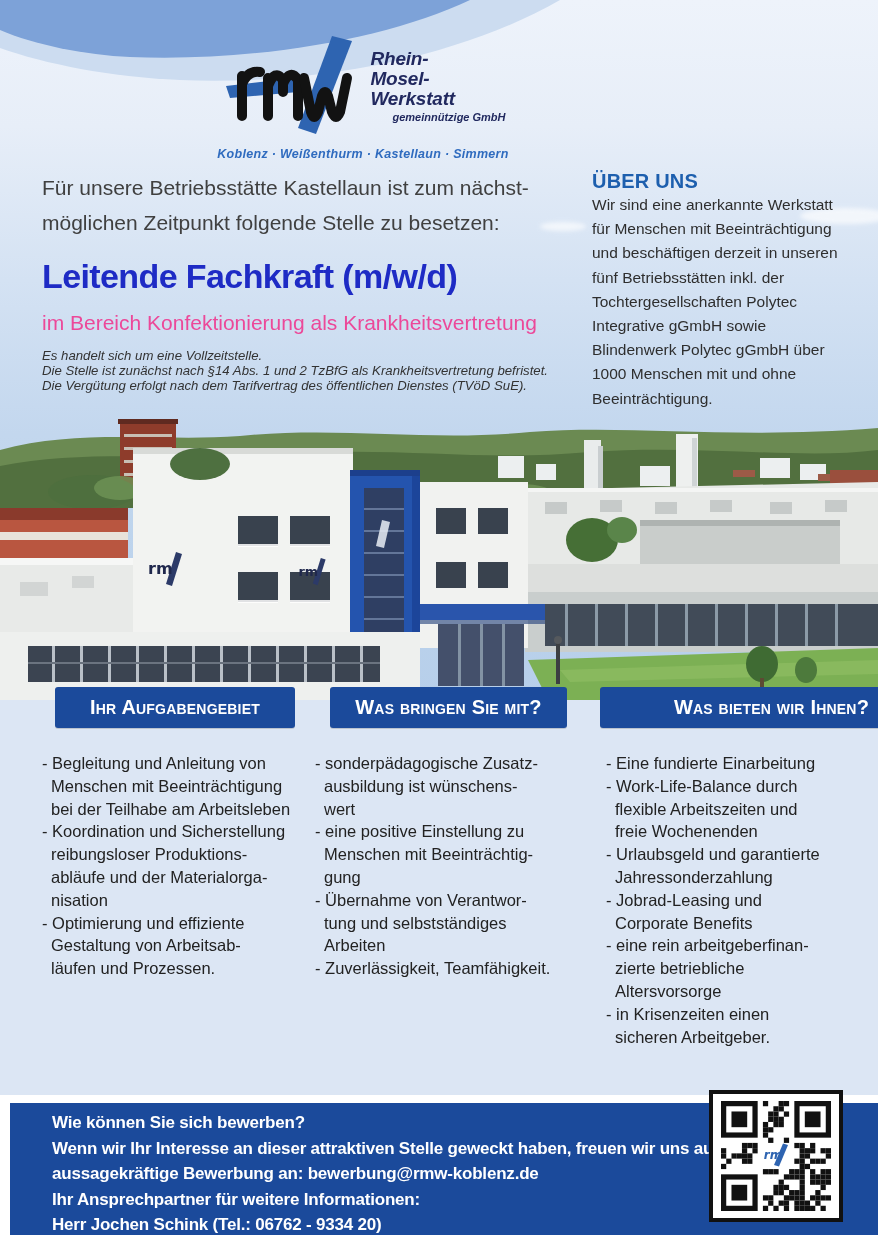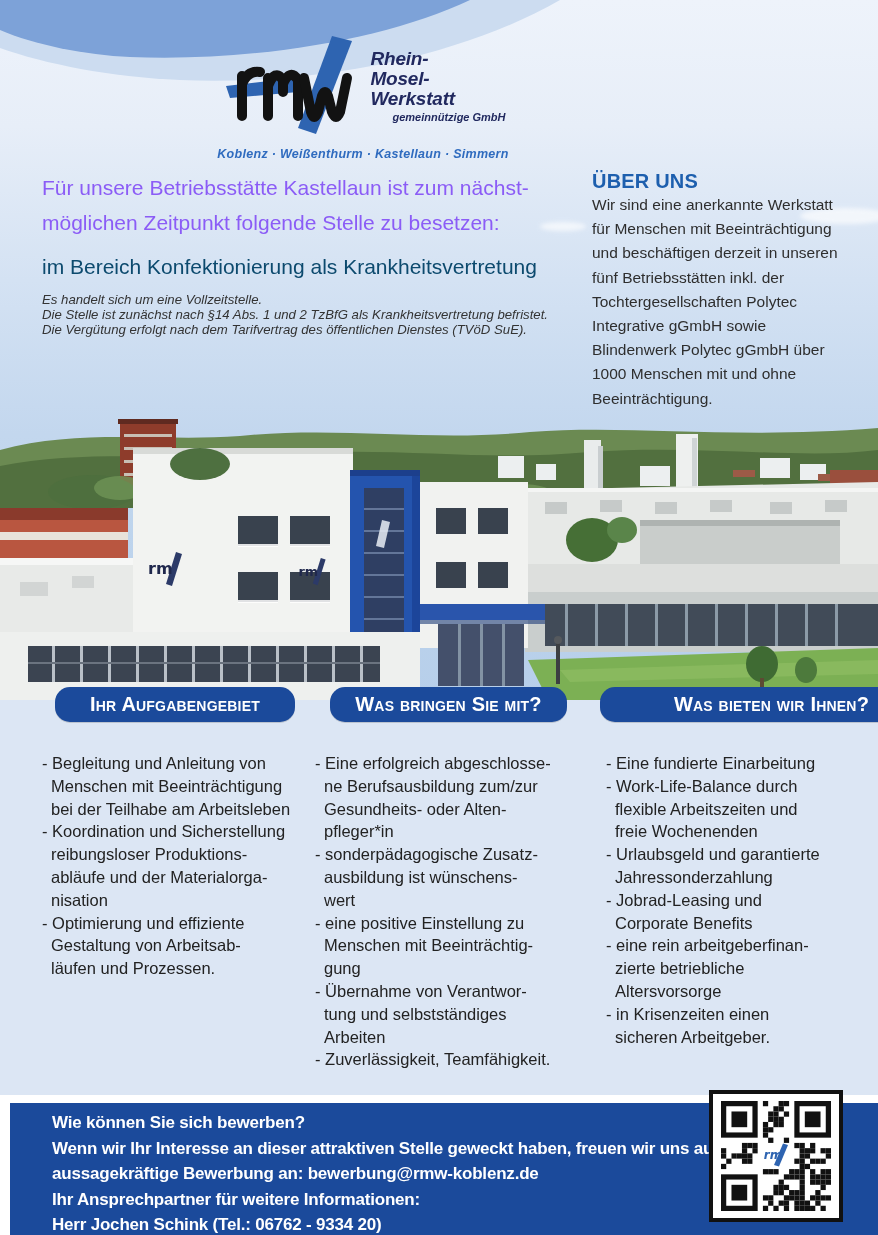--- a/index.html
+++ b/index.html
@@ -17,37 +17,37 @@
   .logo-row{display:inline-flex;align-items:center;text-align:left;}
   .logo-text{margin-left:4px;}
   .logo-name{font-size:19px;line-height:20px;font-weight:bold;font-style:italic;
              color:#21295f;white-space:pre-line;letter-spacing:-0.2px;}
   .logo-sub{font-size:11px;font-weight:bold;font-style:italic;color:#21295f;margin-top:2px;padding-left:22px;}
   .logo-locations{margin-top:5px;font-size:12.5px;font-weight:bold;font-style:italic;
                   color:#2f6bbf;letter-spacing:.3px;}
 
   
   .intro{position:absolute;left:42px;top:170px;width:520px;}
-  .intro-heading{font-size:21px;line-height:35px;color:#8b5cf6;white-space:pre-line;}
+  .intro-heading{font-size:21px;line-height:35px;color:#404040;white-space:pre-line;}
   .job-title{font-size:34px;font-weight:bold;color:#1e2bc5;margin-top:17px;letter-spacing:-0.6px;}
-  .job-subtitle{font-size:21px;color:#0c4a6e;margin-top:15px;}
+  .job-subtitle{font-size:21px;color:#ec4899;margin-top:15px;}
   .job-notes{font-size:13.2px;font-style:italic;color:#333;margin-top:13px;
              line-height:15px;white-space:pre-line;}
 
   
   .about{position:absolute;left:592px;top:170px;width:264px;}
   .about-heading{font-size:20px;font-weight:bold;color:#1d5fae;letter-spacing:.2px;}
   .about-text{font-size:15.5px;line-height:24.2px;color:#2e2e2e;white-space:pre-line;}
 
   
   .photo{position:absolute;left:0;top:412px;width:878px;height:288px;}
 
   
   .panel{position:absolute;left:0;top:700px;width:878px;height:395px;background:#dce6f4;}
-  .tab{position:absolute;height:35px;background:#1b4a9b;border-radius:15px;
+  .tab{position:absolute;height:41px;background:#1b4a9b;border-radius:3px;
        color:#fff;font-weight:bold;font-variant:small-caps;font-size:20px;
        display:flex;align-items:center;justify-content:center;letter-spacing:.2px;
        box-shadow:0 1px 0 rgba(0,0,0,.15);}
   .tab1{left:55px;top:687px;width:240px;}
   .tab2{left:330px;top:687px;width:237px;}
   .tab3{left:600px;top:687px;width:247px;padding-left:48px;}
   .col{position:absolute;top:752px;font-size:16.5px;line-height:22.8px;color:#222;}
   .col1{left:42px;width:268px;}
   .col2{left:315px;width:264px;}
   .col3{left:590px;width:270px;margin-left:16px;}
@@ -94,20 +94,21 @@
 Werkstatt</div>
         <div class="logo-sub">gemeinnützige GmbH</div>
       </div>
     </div>
     <div class="logo-locations">Koblenz · Weißenthurm · Kastellaun · Simmern</div>
   </header>
 
   <section class="intro">
     <div class="intro-heading">Für unsere Betriebsstätte Kastellaun ist zum nächst-
 möglichen Zeitpunkt folgende Stelle zu besetzen:</div>
+    <div class="job-title">Leitende Fachkraft (m/w/d)</div>
     <div class="job-subtitle">im Bereich Konfektionierung als Krankheitsvertretung</div>
     <div class="job-notes">Es handelt sich um eine Vollzeitstelle.
 Die Stelle ist zunächst nach §14 Abs. 1 und 2 TzBfG als Krankheitsvertretung befristet.
 Die Vergütung erfolgt nach dem Tarifvertrag des öffentlichen Dienstes (TVöD SuE).</div>
   </section>
 
   <aside class="about">
     <div class="about-heading">ÜBER UNS</div>
     <div class="about-text">Wir sind eine anerkannte Werkstatt
 für Menschen mit Beeinträchtigung
@@ -307,24 +308,20 @@
 bei der Teilhabe am Arbeitsleben</div>
       <div class="item">- Koordination und Sicherstellung
 reibungsloser Produktions-
 abläufe und der Materialorga-
 nisation</div>
       <div class="item">- Optimierung und effiziente
 Gestaltung von Arbeitsab-
 läufen und Prozessen.</div>
     </div>
   <div class="col col2">
-      <div class="item">- Eine erfolgreich abgeschlosse-
-ne Berufsausbildung zum/zur
-Gesundheits- oder Alten-
-pfleger*in</div>
       <div class="item">- sonderpädagogische Zusatz-
 ausbildung ist wünschens-
 wert</div>
       <div class="item">- eine positive Einstellung zu
 Menschen mit Beeinträchtig-
 gung</div>
       <div class="item">- Übernahme von Verantwor-
 tung und selbstständiges
 Arbeiten</div>
       <div class="item">- Zuverlässigkeit, Teamfähigkeit.</div>

